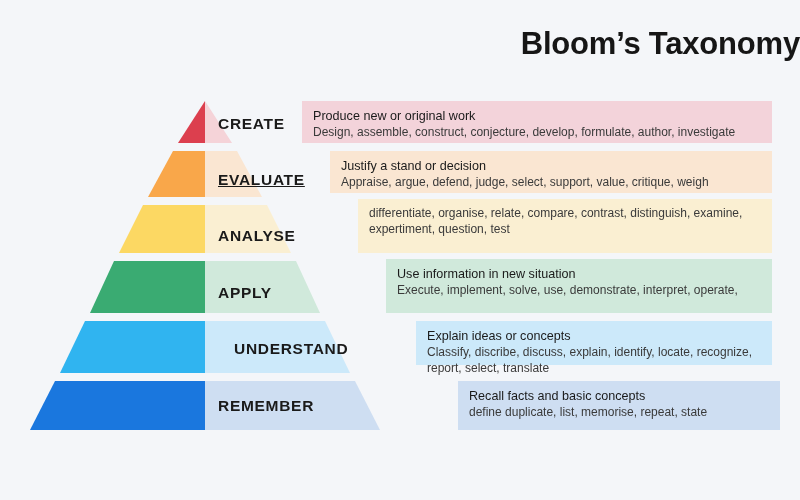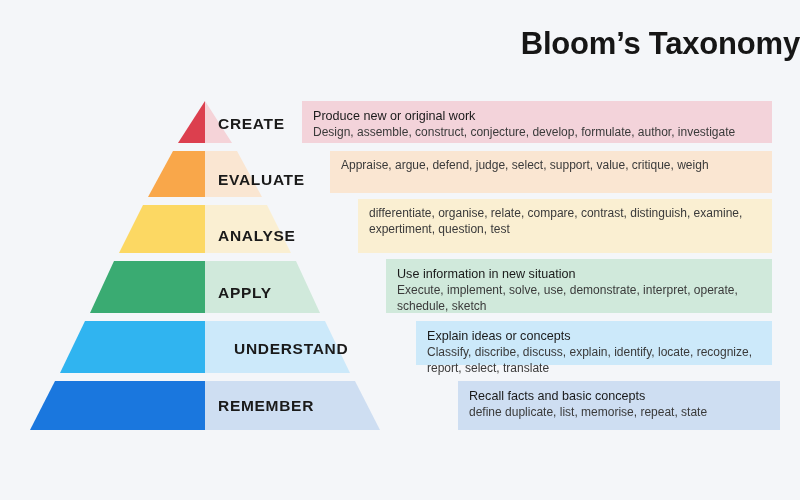--- a/index.html
+++ b/index.html
@@ -108,44 +108,44 @@
       <polygon points="205,321 325,321 350,373 205,373" fill="#cce9fa"></polygon>
     </g>
 
     <g>
       <polygon points="205,381 205,430 30,430 55,381" fill="#1a77de"></polygon>
       <polygon points="205,381 355,381 380,430 205,430" fill="#cedef2"></polygon>
     </g>
   </svg>
 
   <div class="tier-label" style="left:218px; top:116px;">CREATE</div>
-  <div class="tier-label" style="left:218px; top:172px;">EVALUATE</div>
+  <div class="tier-label" style="left:218px; top:172px;text-decoration:underline;">EVALUATE</div>
   <div class="tier-label" style="left:218px; top:228px;">ANALYSE</div>
   <div class="tier-label" style="left:218px; top:285px;">APPLY</div>
   <div class="tier-label" style="left:218px; top:341px;margin-left:16px;">UNDERSTAND</div>
   <div class="tier-label" style="left:218px; top:398px;">REMEMBER</div>
 
   <div class="info-box" style="left: 302px; top: 101px; width: 470px; height: 42px; background: rgb(243, 211, 218);">
     <div class="info-title">Produce new or original work</div>
     <div class="info-desc">Design, assemble, construct, conjecture, develop, formulate, author, investigate</div>
   </div>
 
   <div class="info-box" style="left: 330px; top: 151px; width: 442px; height: 42px; background: rgb(250, 230, 210);">
+    <div class="info-title">Justify a stand or decision</div>
     <div class="info-desc">Appraise, argue, defend, judge, select, support, value, critique, weigh</div>
   </div>
 
   <div class="info-box" style="left: 358px; top: 199px; width: 414px; height: 54px; background: rgb(250, 239, 210);">
     <div class="info-desc">differentiate, organise, relate, compare, contrast, distinguish, examine,</div>
     <div class="info-desc">expertiment, question, test</div>
   </div>
 
   <div class="info-box" style="left: 386px; top: 259px; width: 386px; height: 54px; background: rgb(208, 233, 219);">
     <div class="info-title">Use information in new situation</div>
     <div class="info-desc">Execute, implement, solve, use, demonstrate, interpret, operate,</div>
-    <div class="info-desc">schedule, sketch</div>
   </div>
 
   <div class="info-box" style="left: 416px; top: 321px; width: 356px; height: 44px; background: rgb(204, 233, 250);">
     <div class="info-title">Explain ideas or concepts</div>
     <div class="info-desc">Classify, discribe, discuss, explain, identify, locate, recognize,</div>
     <div class="info-desc">report, select, translate</div>
   </div>
 
   <div class="info-box" style="left: 430px; top: 381px; width: 322px; height: 49px; background: rgb(206, 222, 242); margin-left: 28px;">
     <div class="info-title">Recall facts and basic concepts</div>

